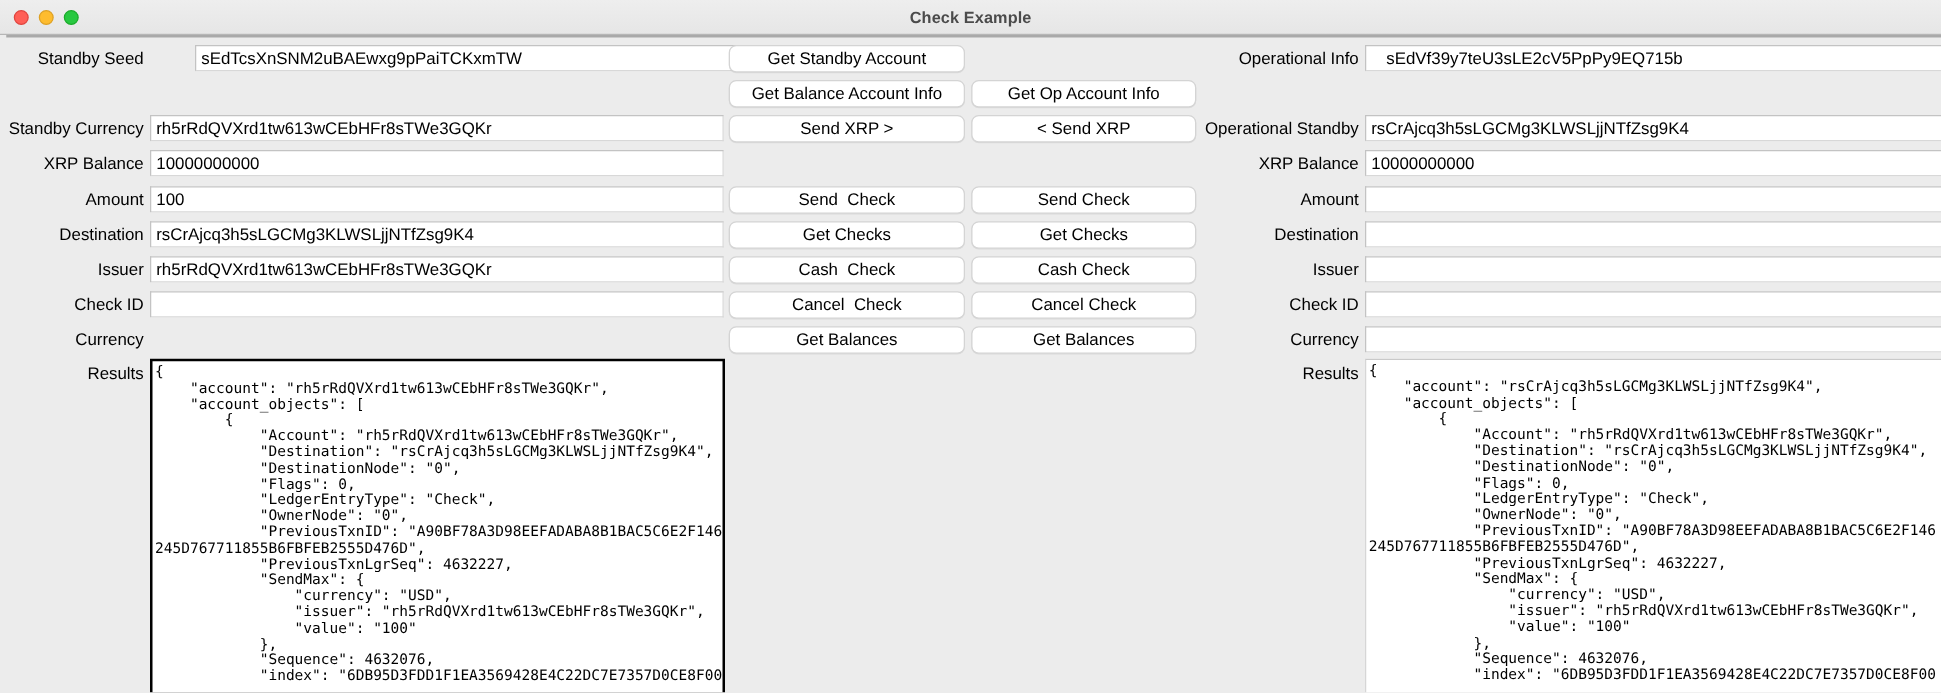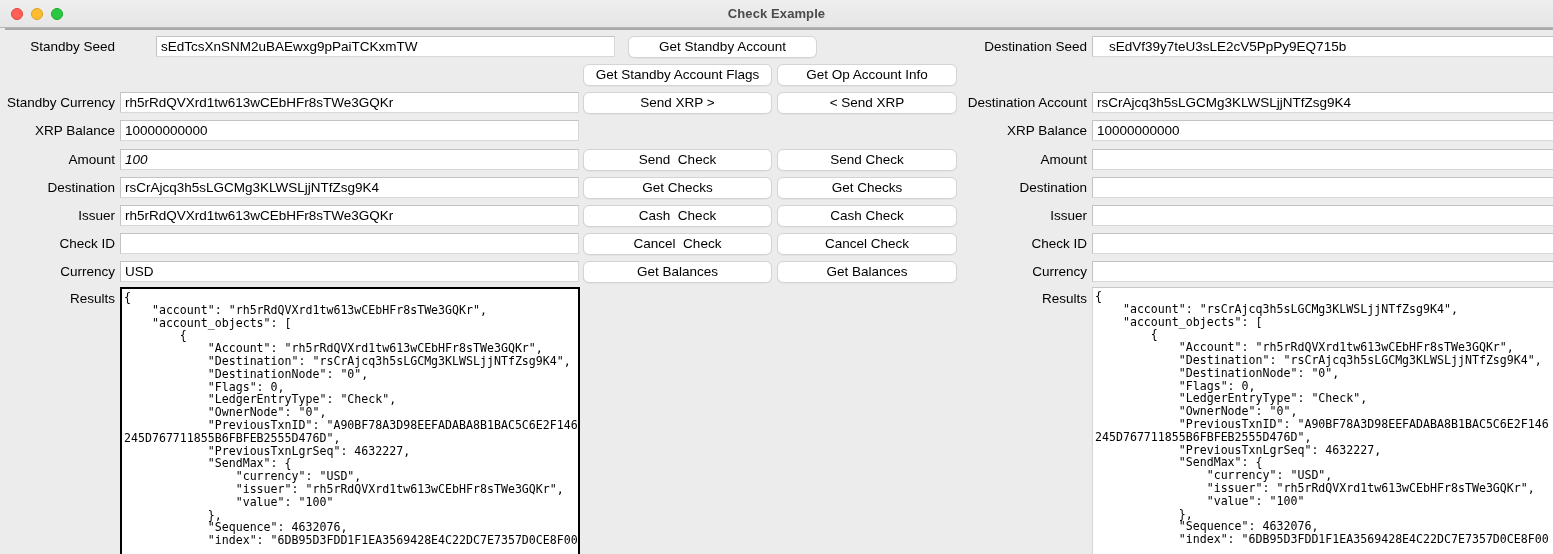--- a/index.html
+++ b/index.html
@@ -125,33 +125,32 @@
     <div class="lbl" style="left:0;top:7px;width:110px;">Standby Seed</div>
     <div class="field" style="left:115px;top:6px;width:459px;margin-left:36px;">sEdTcsXnSNM2uBAEwxg9pPaiTCKxmTW</div>
 
     <div class="lbl" style="left:0;top:63px;width:110px;">Standby Currency</div>
     <div class="field" style="left:115px;top:62px;width:459px;">rh5rRdQVXrd1tw613wCEbHFr8sTWe3GQKr</div>
 
     <div class="lbl" style="left:0;top:91px;width:110px;">XRP Balance</div>
     <div class="field" style="left:115px;top:90px;width:459px;">10000000000</div>
 
     <div class="lbl" style="left:0;top:120px;width:110px;">Amount</div>
-    <div class="field" style="left:115px;top:119px;width:459px;font-style:italic;">100</div>
+    <div class="field" style="left:115px;top:119px;width:459px;">100</div>
 
     <div class="lbl" style="left:0;top:148px;width:110px;">Destination</div>
     <div class="field" style="left:115px;top:147px;width:459px;">rsCrAjcq3h5sLGCMg3KLWSLjjNTfZsg9K4</div>
 
     <div class="lbl" style="left:0;top:176px;width:110px;">Issuer</div>
     <div class="field" style="left:115px;top:175px;width:459px;">rh5rRdQVXrd1tw613wCEbHFr8sTWe3GQKr</div>
 
     <div class="lbl" style="left:0;top:204px;width:110px;">Check ID</div>
     <div class="field" style="left:115px;top:203px;width:459px;"></div>
 
     <div class="lbl" style="left:0;top:232px;width:110px;">Currency</div>
-    <div class="field" style="left:115px;top:231px;width:459px;">USD</div>
 
     <div class="lbl" style="left:0;top:259px;width:110px;">Results</div>
     <div class="results focused" style="left:115px;top:257px;width:460px;height:269px;">{
     "account": "rh5rRdQVXrd1tw613wCEbHFr8sTWe3GQKr",
     "account_objects": [
         {
             "Account": "rh5rRdQVXrd1tw613wCEbHFr8sTWe3GQKr",
             "Destination": "rsCrAjcq3h5sLGCMg3KLWSLjjNTfZsg9K4",
             "DestinationNode": "0",
             "Flags": 0,
@@ -161,41 +160,41 @@
 245D767711855B6FBFEB2555D476D",
             "PreviousTxnLgrSeq": 4632227,
             "SendMax": {
                 "currency": "USD",
                 "issuer": "rh5rRdQVXrd1tw613wCEbHFr8sTWe3GQKr",
                 "value": "100"
             },
             "Sequence": 4632076,
             "index": "6DB95D3FDD1F1EA3569428E4C22DC7E7357D0CE8F00</div>
 
-    <div class="btn" style="left:578px;top:6px;width:189px;margin-left:45px;">Get Standby Account</div>
-    <div class="btn" style="left:578px;top:34px;width:189px;">Get Standby Account Flags</div>
+    <div class="btn" style="left:578px;top:6px;width:189px;">Get Standby Account</div>
+    <div class="btn" style="left:578px;top:34px;width:189px;">Get Balance Account Info</div>
     <div class="btn" style="left:578px;top:62px;width:189px;text-align:center;">Send XRP &gt;</div>
     <div class="btn" style="left:578px;top:119px;width:189px;">Send  Check</div>
     <div class="btn" style="left:578px;top:147px;width:189px;">Get Checks</div>
     <div class="btn" style="left:578px;top:175px;width:189px;">Cash  Check</div>
     <div class="btn" style="left:578px;top:203px;width:189px;">Cancel  Check</div>
     <div class="btn" style="left:578px;top:231px;width:189px;">Get Balances</div>
 
     <div class="btn" style="left:772px;top:62px;width:180px;">&lt; Send XRP</div>
     <div class="btn" style="left:772px;top:34px;width:180px;">Get Op Account Info</div>
     <div class="btn" style="left:772px;top:119px;width:180px;">Send Check</div>
     <div class="btn" style="left:772px;top:147px;width:180px;">Get Checks</div>
     <div class="btn" style="left:772px;top:175px;width:180px;">Cash Check</div>
     <div class="btn" style="left:772px;top:203px;width:180px;">Cancel Check</div>
     <div class="btn" style="left:772px;top:231px;width:180px;">Get Balances</div>
 
-    <div class="lbl" style="left:955px;top:7px;width:127px;">Destination Seed</div>
+    <div class="lbl" style="left:955px;top:7px;width:127px;">Operational Info</div>
     <div class="field" style="left:1087px;top:6px;width:464px;padding-left:16px;">sEdVf39y7teU3sLE2cV5PpPy9EQ715b</div>
 
-    <div class="lbl" style="left:955px;top:63px;width:127px;">Destination Account</div>
+    <div class="lbl" style="left:955px;top:63px;width:127px;">Operational Standby</div>
     <div class="field" style="left:1087px;top:62px;width:464px;">rsCrAjcq3h5sLGCMg3KLWSLjjNTfZsg9K4</div>
 
     <div class="lbl" style="left:955px;top:91px;width:127px;">XRP Balance</div>
     <div class="field" style="left:1087px;top:90px;width:464px;">10000000000</div>
 
     <div class="lbl" style="left:955px;top:120px;width:127px;">Amount</div>
     <div class="field" style="left:1087px;top:119px;width:464px;"></div>
 
     <div class="lbl" style="left:955px;top:148px;width:127px;">Destination</div>
     <div class="field" style="left:1087px;top:147px;width:464px;"></div>

